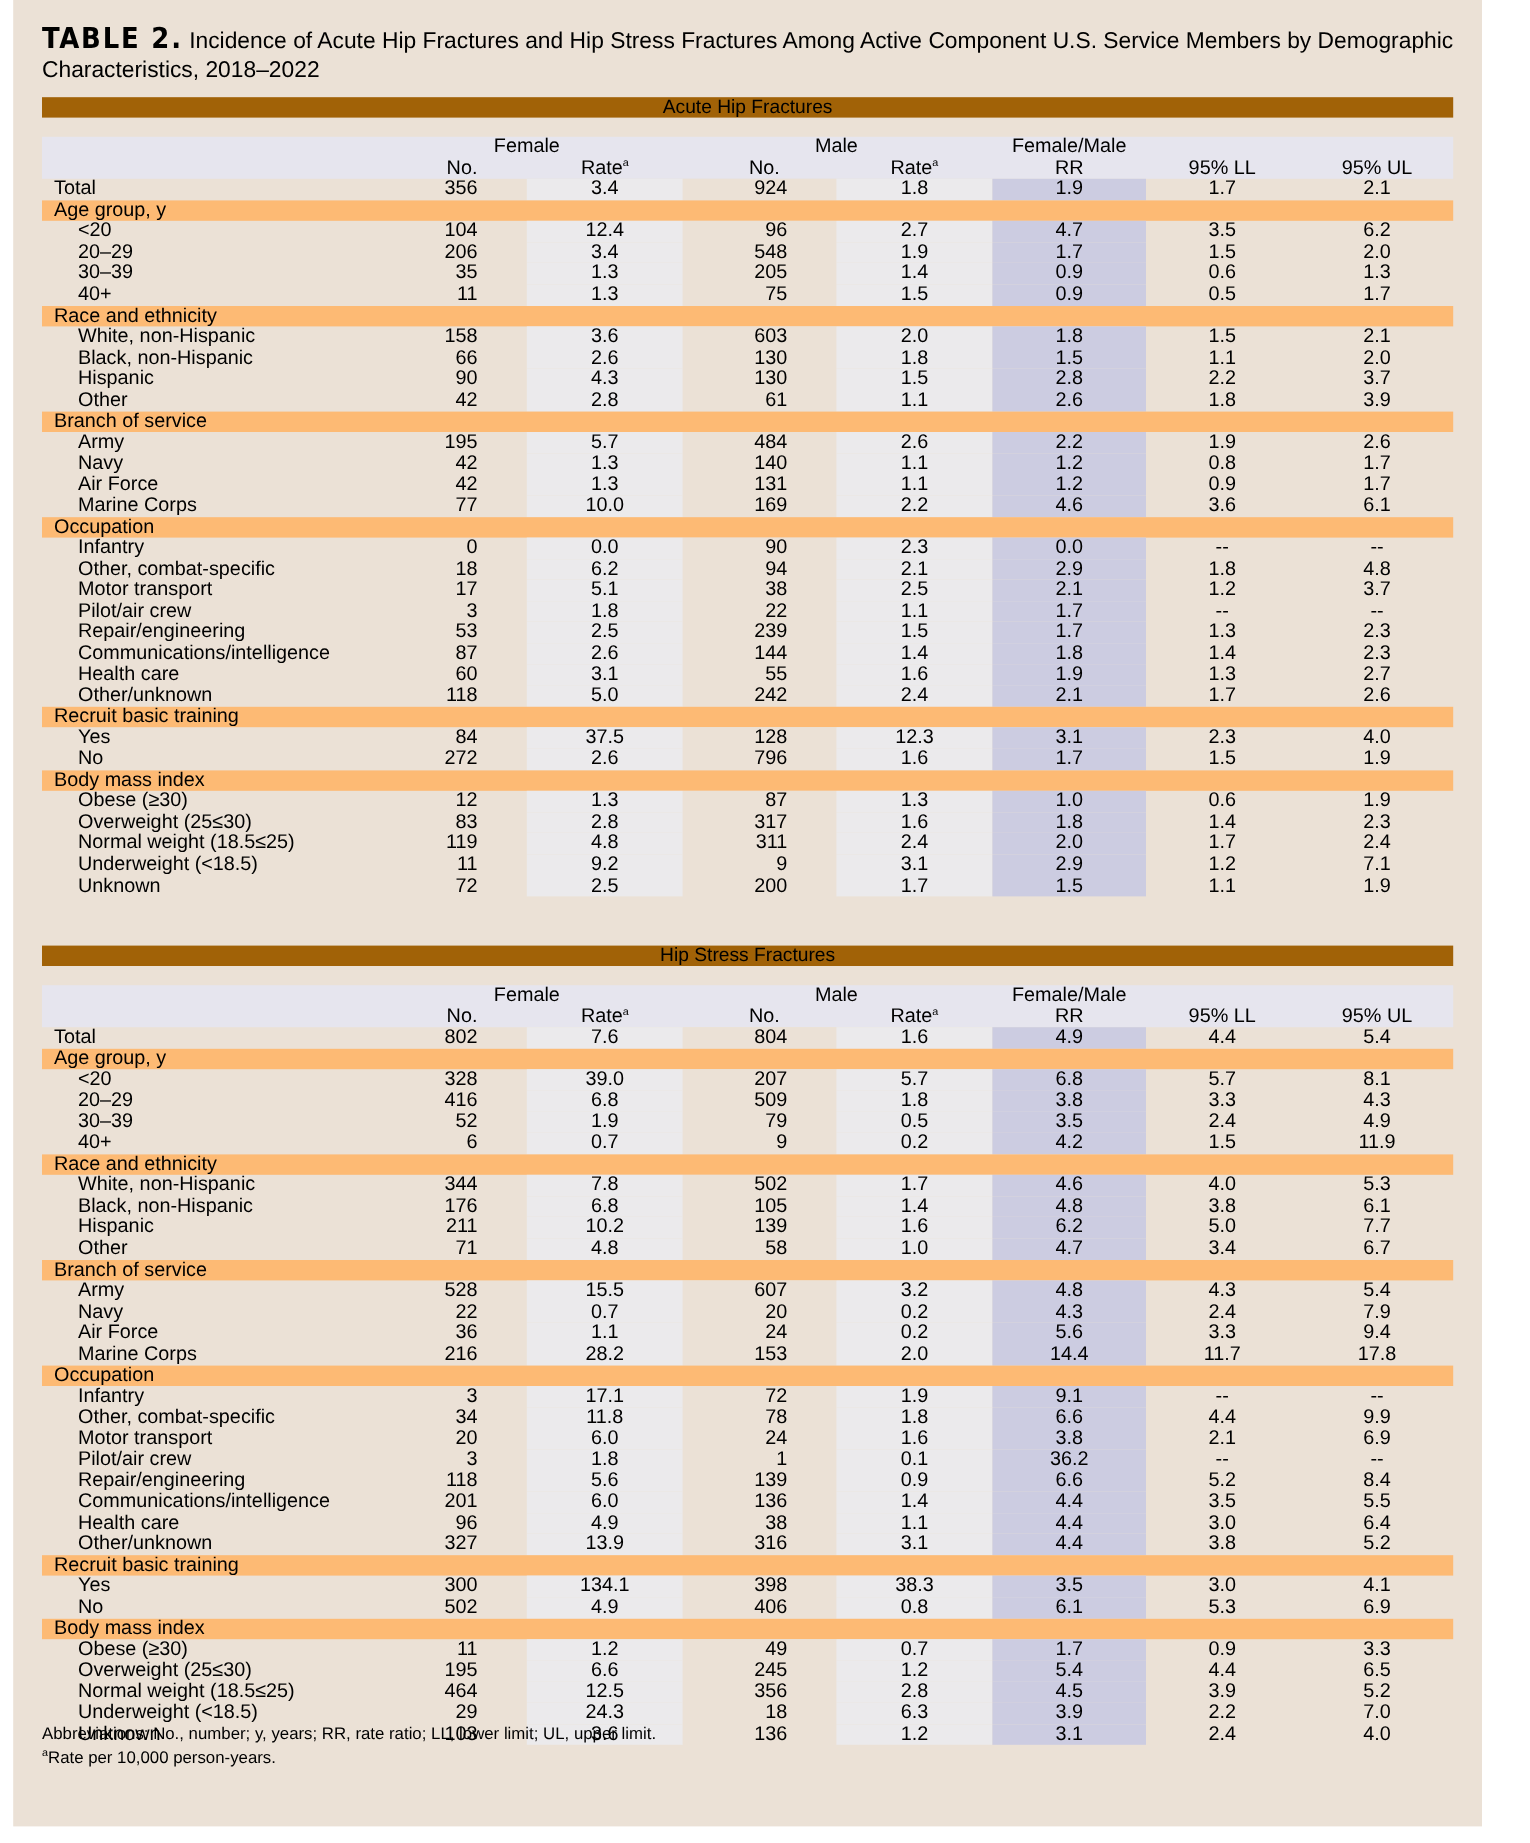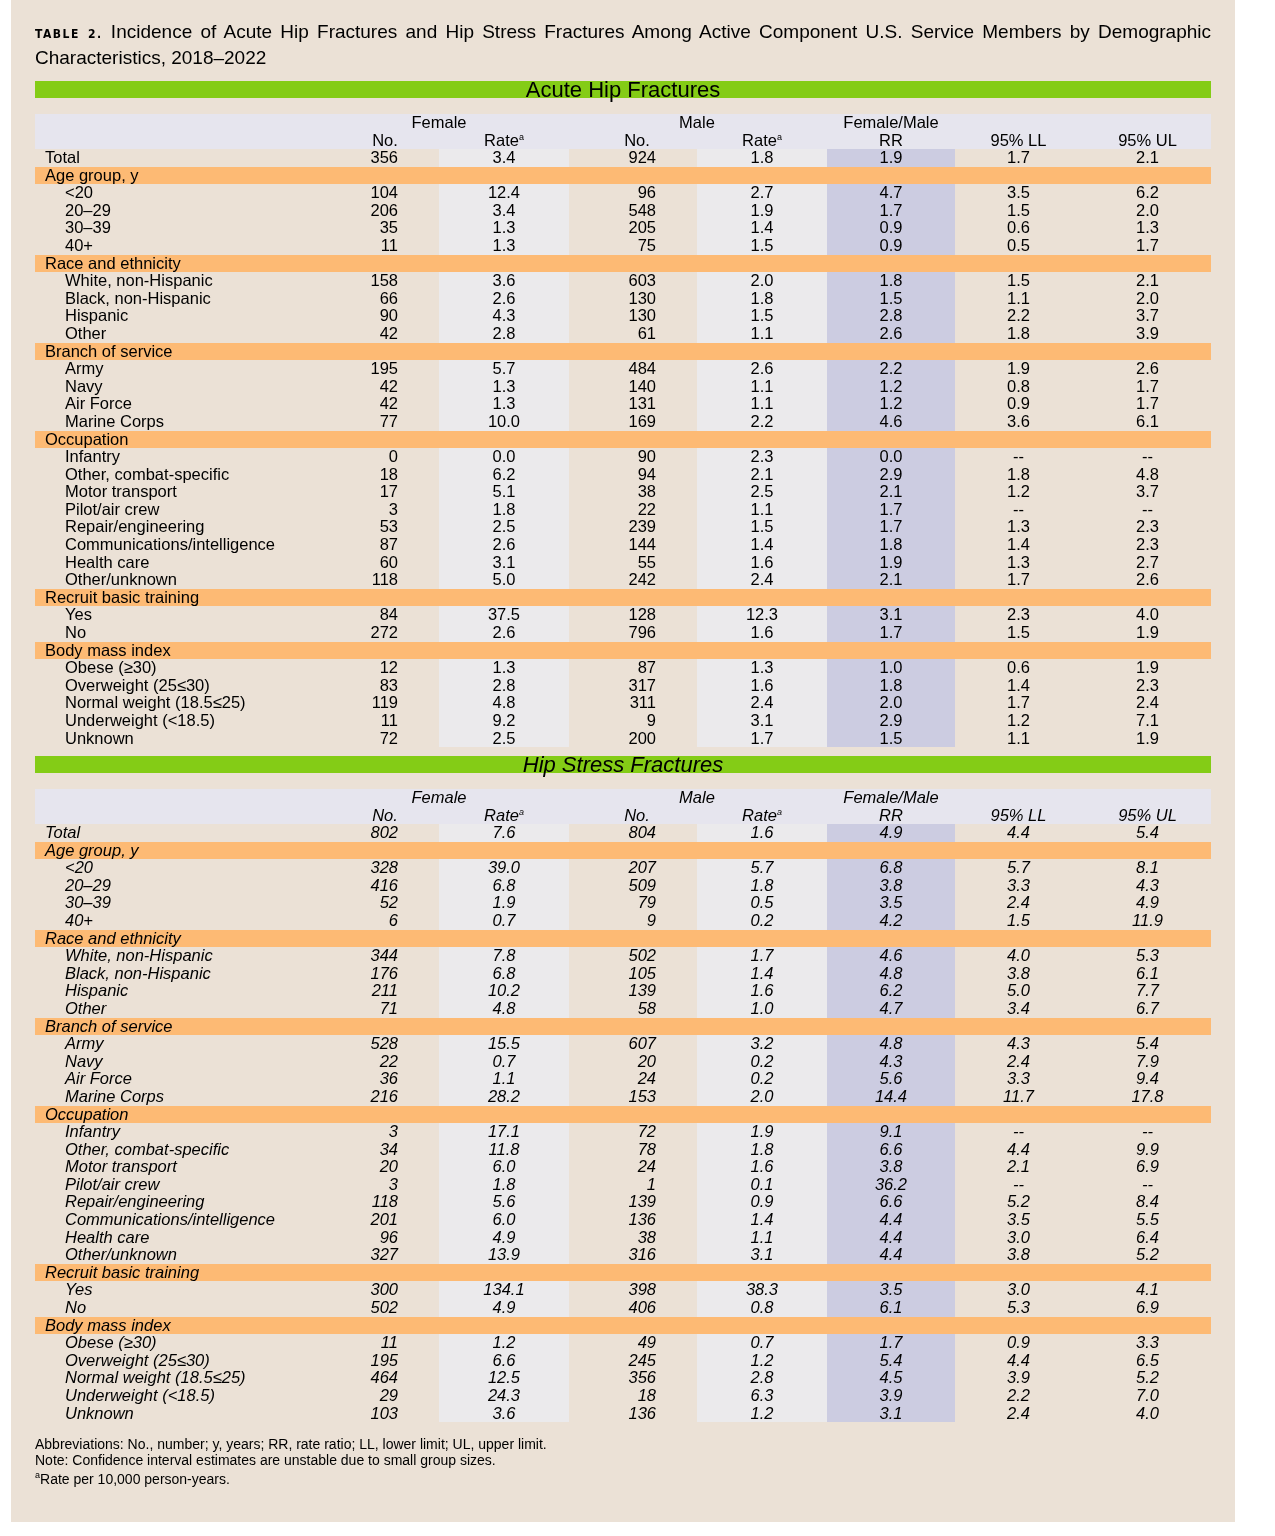--- a/index.html
+++ b/index.html
@@ -1,23 +1,23 @@
 <!DOCTYPE html>
 <html><head>
 <meta charset="utf-8">
 <style>
   html, body { margin:0; padding:0; background:#ffffff; }
   body { width:1275px; height:1536px; position:relative; font-family:"Liberation Sans", sans-serif; color:#000; }
   .panel { position:absolute; left:11px; top:0; width:1224px; height:1522px; background:#ebe1d6; }
   .title { position:absolute; left:24px; top:20px; width:1176px; font-size:19px; line-height:24px; text-align:justify; text-align-last:left; }
-  .title .label { font-family:"DejaVu Sans Condensed","DejaVu Sans", sans-serif; font-weight:bold; letter-spacing:1.5px; font-size:12px; }
+  .title .label { font-family:"DejaVu Sans Condensed","DejaVu Sans", sans-serif; font-weight:bold; letter-spacing:1.5px; font-size:24px; }
   .tbl { position:absolute; left:24px; width:1176px; }
   .row { position:relative; height:17.6px; font-size:16.5px; line-height:17.6px; }
   .band { position:absolute; top:0; bottom:0; }
-  .hdr-top { height:17px; background:#84cc16; position:relative; font-size:22px; line-height:17px; }
+  .hdr-top { height:17px; background:#a16207; position:relative; font-size:16px; line-height:17px; }
   .hdr-sub { background:#e6e5ee; position:relative;margin-top:16px; }
   .cell { position:absolute; top:0; white-space:nowrap; }
   .lbl { left:10px; }
   .lbl.ind { left:30px; }
   .c-fno { right:calc(1176px - 363px); text-align:right; }
   .c-frate { left:404px; width:130px; text-align:center; }
   .c-mno { right:calc(1176px - 621px); text-align:left; }
   .c-mrate { left:662px; width:130px; text-align:center; }
   .c-rr { left:791px; width:130px; text-align:center; }
   .c-ll { left:920px; width:127px; text-align:center; }
@@ -461,21 +461,21 @@
         <span class="cell lbl ind">Unknown</span>
         <span class="cell c-fno">72</span>
         <span class="cell c-frate">2.5</span>
         <span class="cell c-mno">200</span>
         <span class="cell c-mrate">1.7</span>
         <span class="cell c-rr">1.5</span>
         <span class="cell c-ll">1.1</span>
         <span class="cell c-ul">1.9</span>
       </div>
     </div>
-  <div id="table-1" class="tbl" style="top:756px;font-style:italic;">
+  <div id="table-1" class="tbl" style="top:788px;">
       <div class="hdr-top">
         <span class="cell" style="left:0;width:1176px;text-align:center;">Hip Stress Fractures</span>
       </div>
       <div class="hdr-sub" style="height:35px;">
         <span class="cell" style="left:274px;width:260px;text-align:center;top:0px;line-height:17.5px;font-size:16.5px;">Female</span>
         <span class="cell" style="left:532px;width:260px;text-align:center;top:0px;line-height:17.5px;font-size:16.5px;">Male</span>
         <span class="cell" style="left:791px;width:130px;text-align:center;top:0px;line-height:17.5px;font-size:16.5px;">Female/Male</span>
         <span class="cell" style="left:300px;width:100px;text-align:center;top:17.5px;line-height:17.5px;font-size:16.5px;">No.</span>
         <span class="cell" style="left:404px;width:130px;text-align:center;top:17.5px;line-height:17.5px;font-size:16.5px;"><span>Rate</span><span class="sup">a</span></span>
         <span class="cell" style="left:552px;width:100px;text-align:center;top:17.5px;line-height:17.5px;font-size:16.5px;">No.</span>
@@ -891,16 +891,15 @@
         <span class="cell c-mno">136</span>
         <span class="cell c-mrate">1.2</span>
         <span class="cell c-rr">3.1</span>
         <span class="cell c-ll">2.4</span>
         <span class="cell c-ul">4.0</span>
       </div>
     </div>
 
   <div class="footnotes">
     <div>Abbreviations: No., number; y, years; RR, rate ratio; LL, lower limit; UL, upper limit.</div>
-    <div>Note: Confidence interval estimates are unstable due to small group sizes.</div>
     <div class="fn-gap"><span class="sup">a</span><span>Rate per 10,000 person-years.</span></div>
   </div>
 </div>
 
 </body></html>

